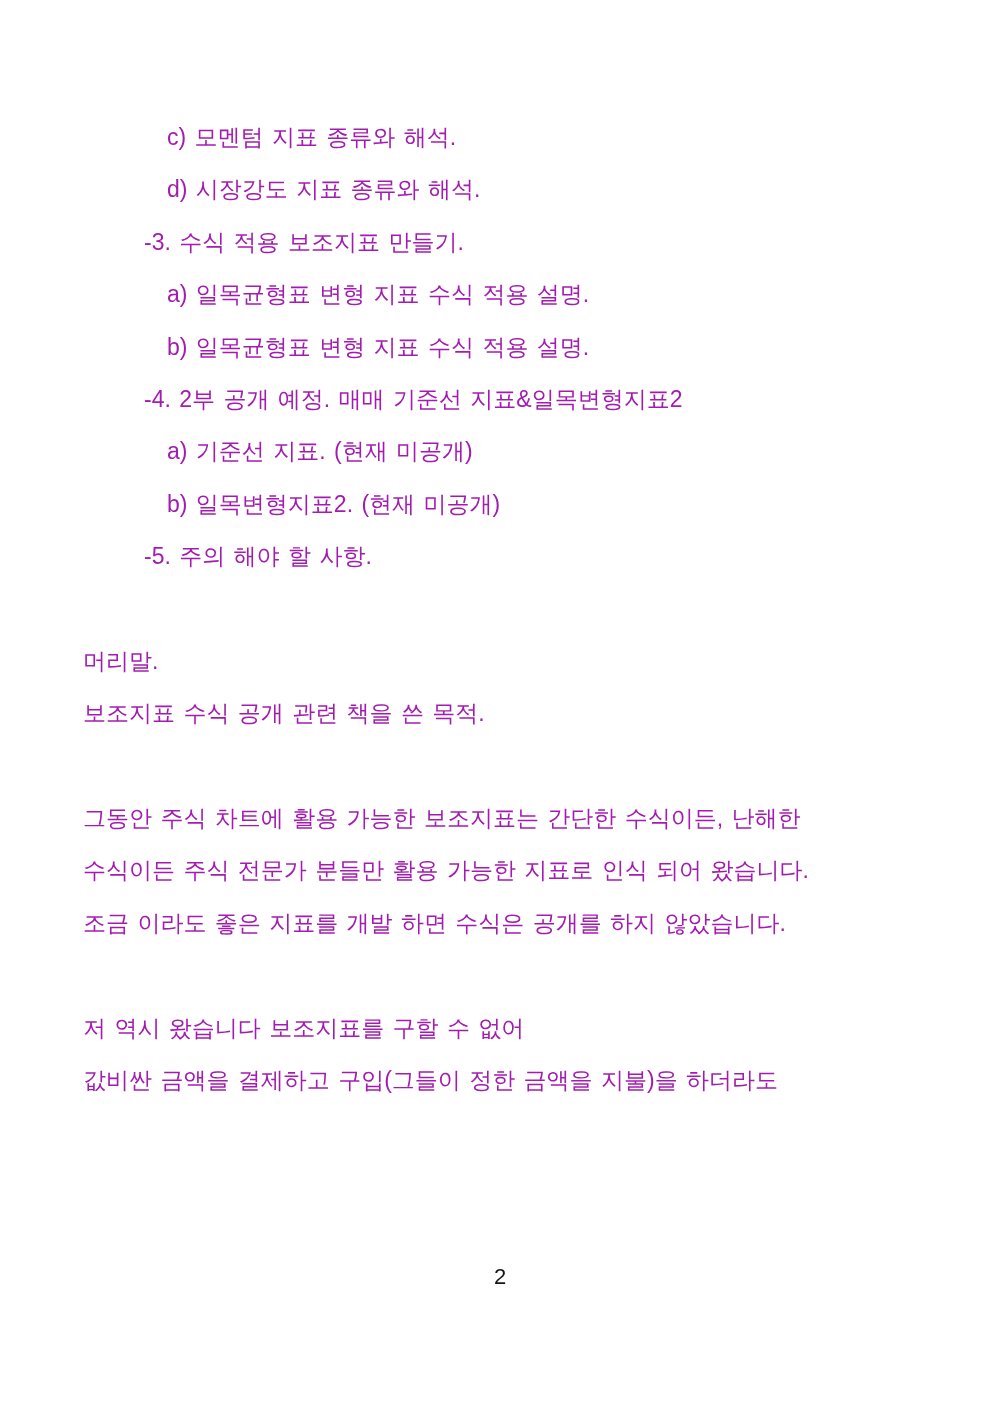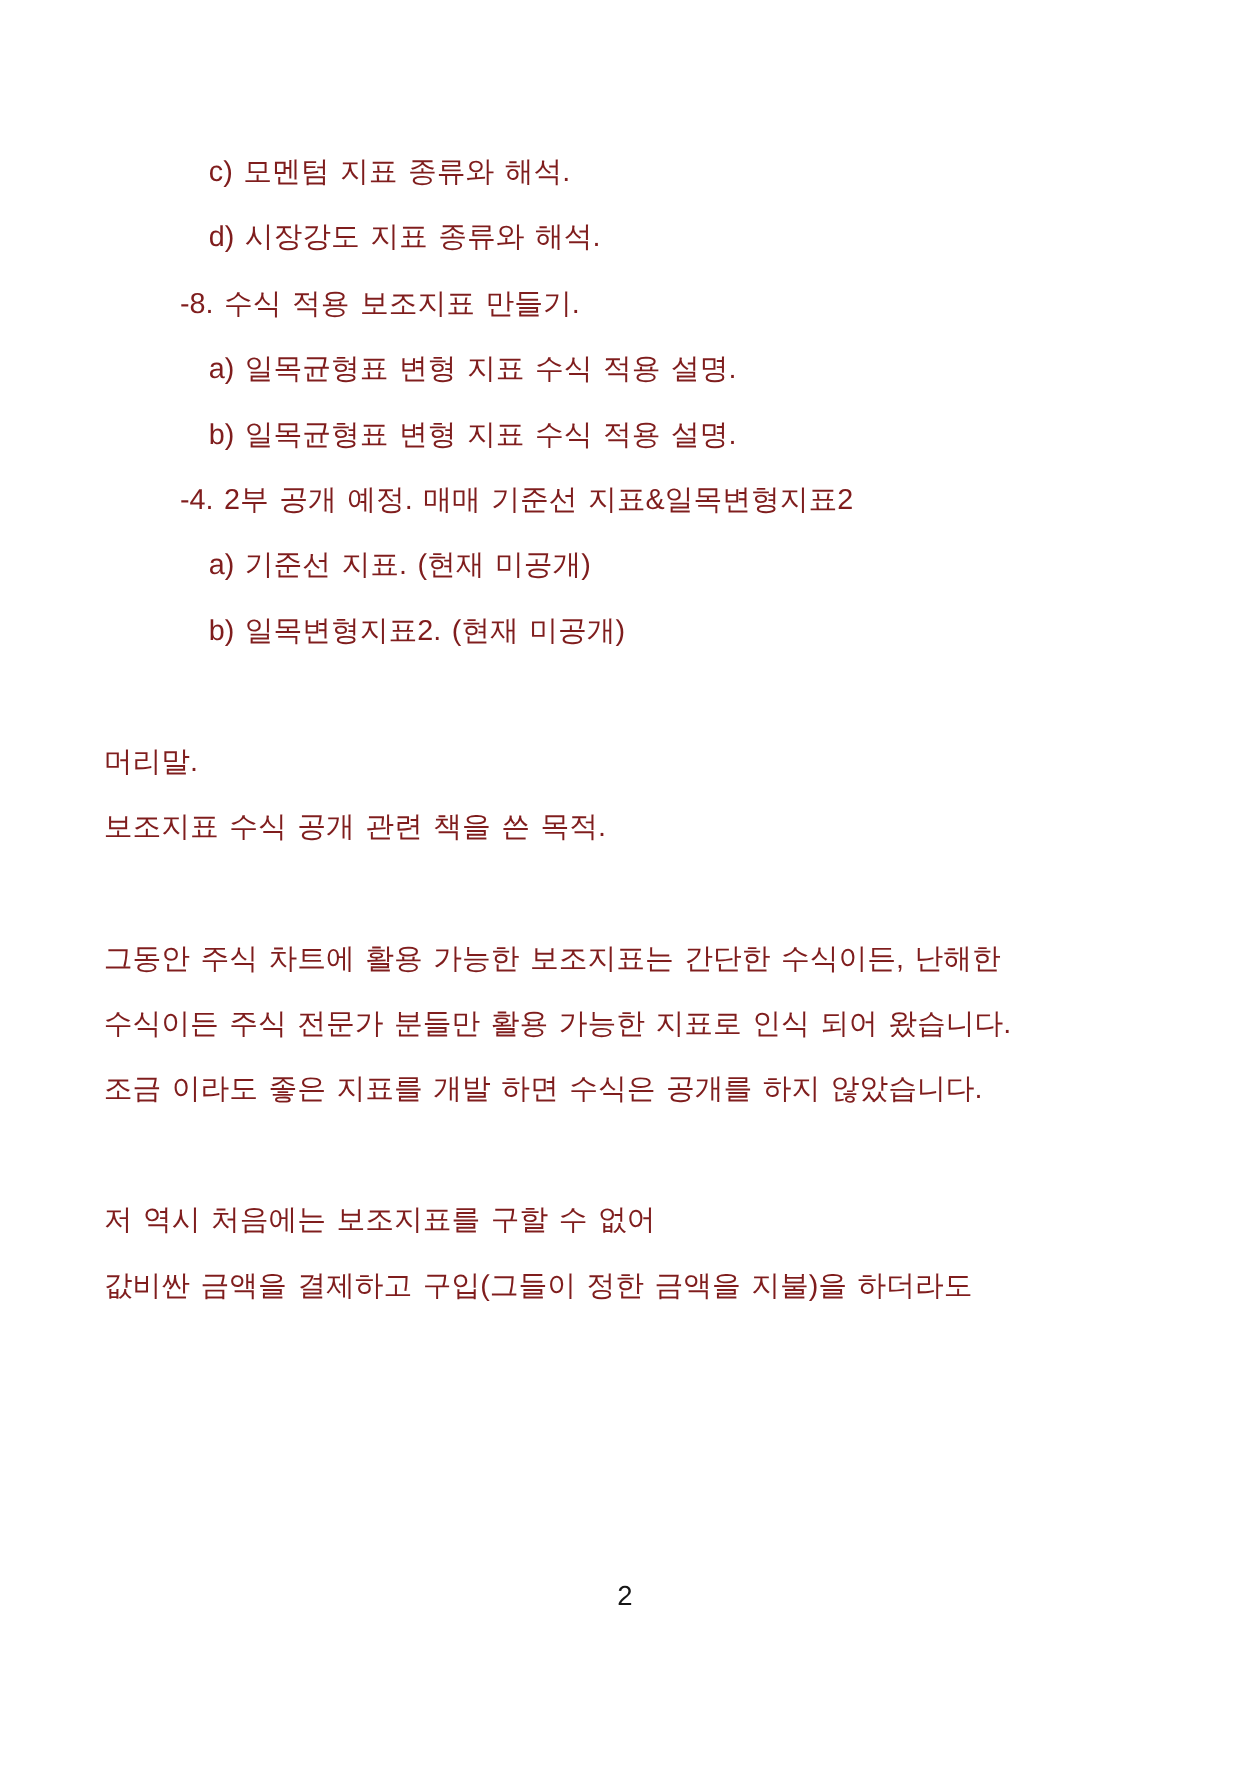--- a/index.html
+++ b/index.html
@@ -21,21 +21,21 @@
     top: 111px;
     left: 0;
     width: 100%;
   }
   .line {
     height: 52.4px;
     line-height: 52.4px;
     font-size: 23px;
     white-space: pre;
     word-spacing: 2px;
-    color: #7f1d1d;
+    color: #a21caf;
   }
   .line.num  { padding-left: 144px; }
   .line.body { padding-left: 83px; }
   .line.sub  { padding-left: 167px; }
   .line.blank { height: 52.4px; }
   .page-number {
     position: absolute;
     top: 1256px;
     left: 0;
     width: 100%;
@@ -46,31 +46,32 @@
     color: #161616;
   }
 </style>
 </head>
 <body>
 
 <div class="page">
   <div class="content">
     <div class="line sub">c) 모멘텀 지표 종류와 해석.</div>
     <div class="line sub">d) 시장강도 지표 종류와 해석.</div>
-    <div class="line num">-8. 수식 적용 보조지표 만들기.</div>
+    <div class="line num">-3. 수식 적용 보조지표 만들기.</div>
     <div class="line sub">a) 일목균형표 변형 지표 수식 적용 설명.</div>
     <div class="line sub">b) 일목균형표 변형 지표 수식 적용 설명.</div>
     <div class="line num">-4. 2부 공개 예정. 매매 기준선 지표&amp;일목변형지표2</div>
     <div class="line sub">a) 기준선 지표. (현재 미공개)</div>
     <div class="line sub">b) 일목변형지표2. (현재 미공개)</div>
+    <div class="line num">-5. 주의 해야 할 사항.</div>
     <div class="line blank"></div>
     <div class="line body">머리말.</div>
     <div class="line body">보조지표 수식 공개 관련 책을 쓴 목적.</div>
     <div class="line blank"></div>
     <div class="line body">그동안 주식 차트에 활용 가능한 보조지표는 간단한 수식이든, 난해한</div>
     <div class="line body">수식이든 주식 전문가 분들만 활용 가능한 지표로 인식 되어 왔습니다.</div>
     <div class="line body">조금 이라도 좋은 지표를 개발 하면 수식은 공개를 하지 않았습니다.</div>
     <div class="line blank"></div>
-    <div class="line body">저 역시 처음에는 보조지표를 구할 수 없어</div>
+    <div class="line body">저 역시 왔습니다 보조지표를 구할 수 없어</div>
     <div class="line body">값비싼 금액을 결제하고 구입(그들이 정한 금액을 지불)을 하더라도</div>
   </div>
   <div class="page-number">2</div>
 </div>
 
 </body></html>

